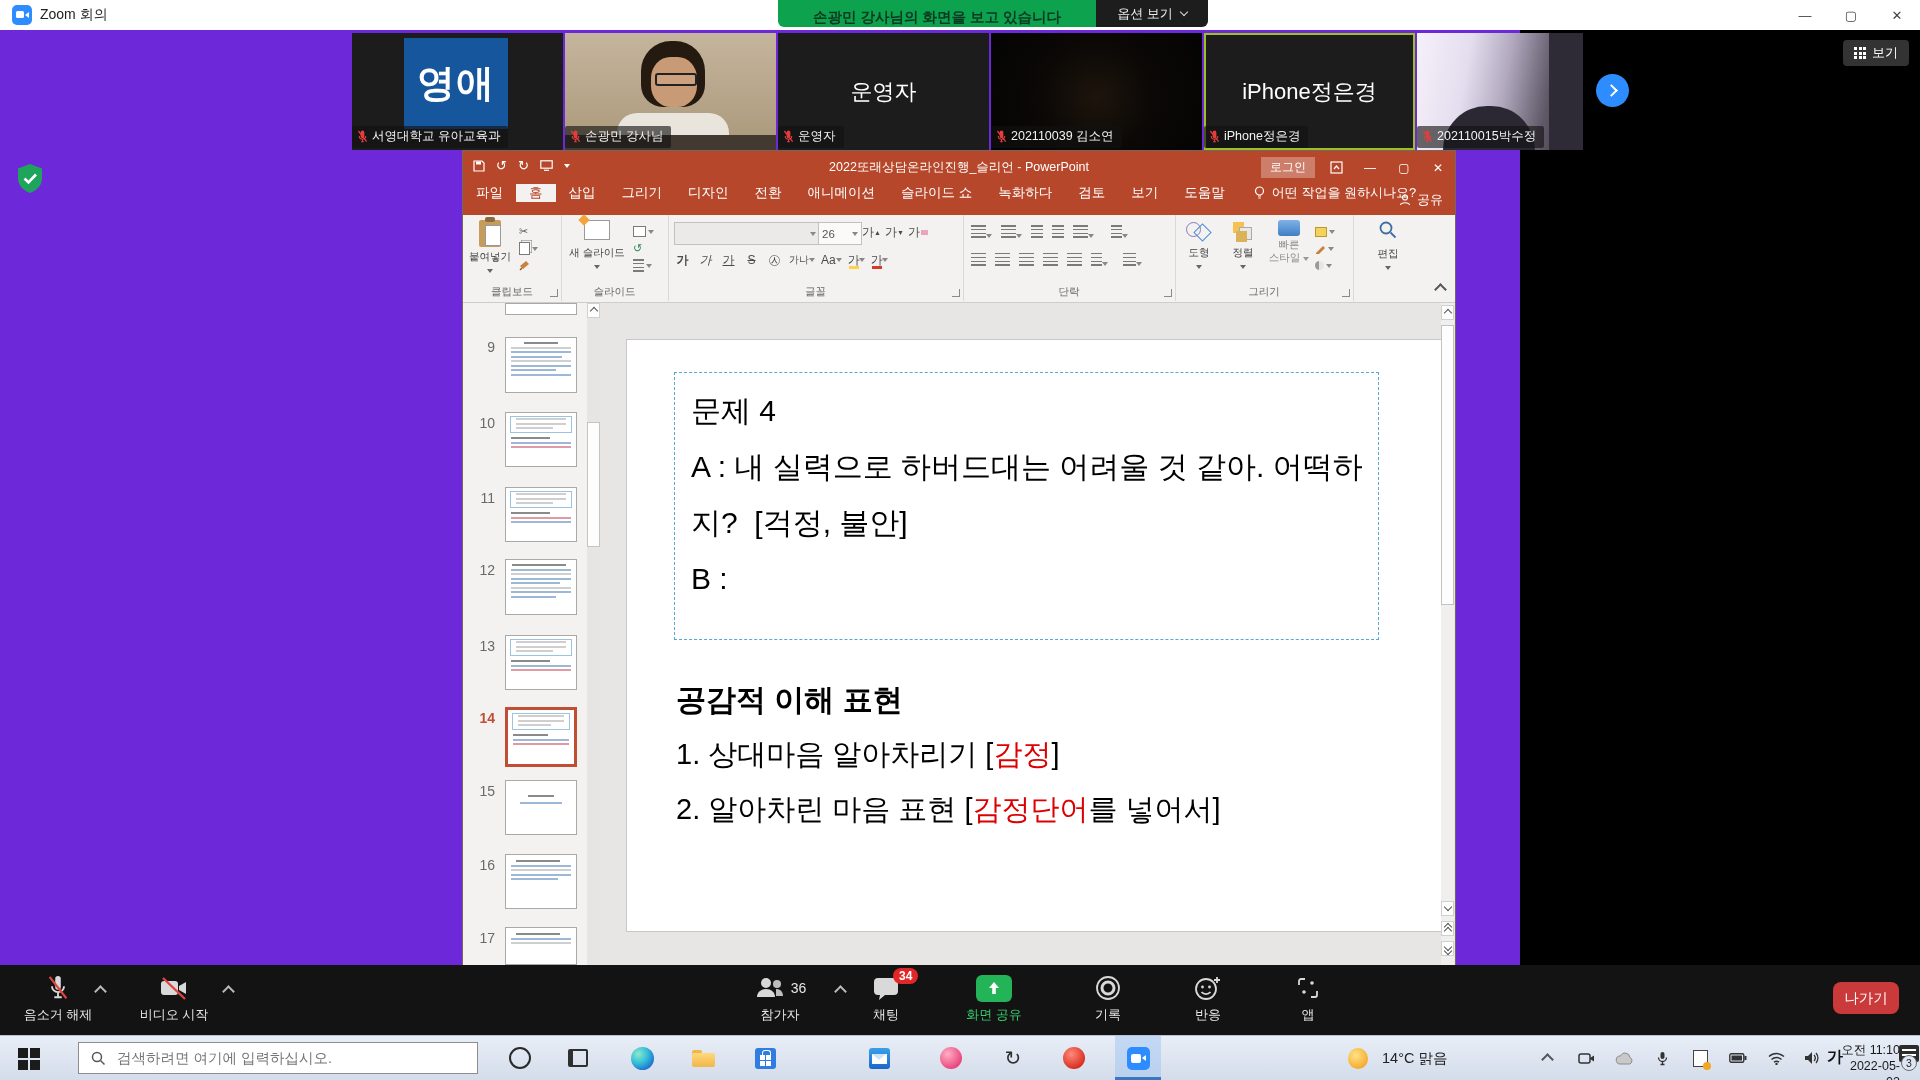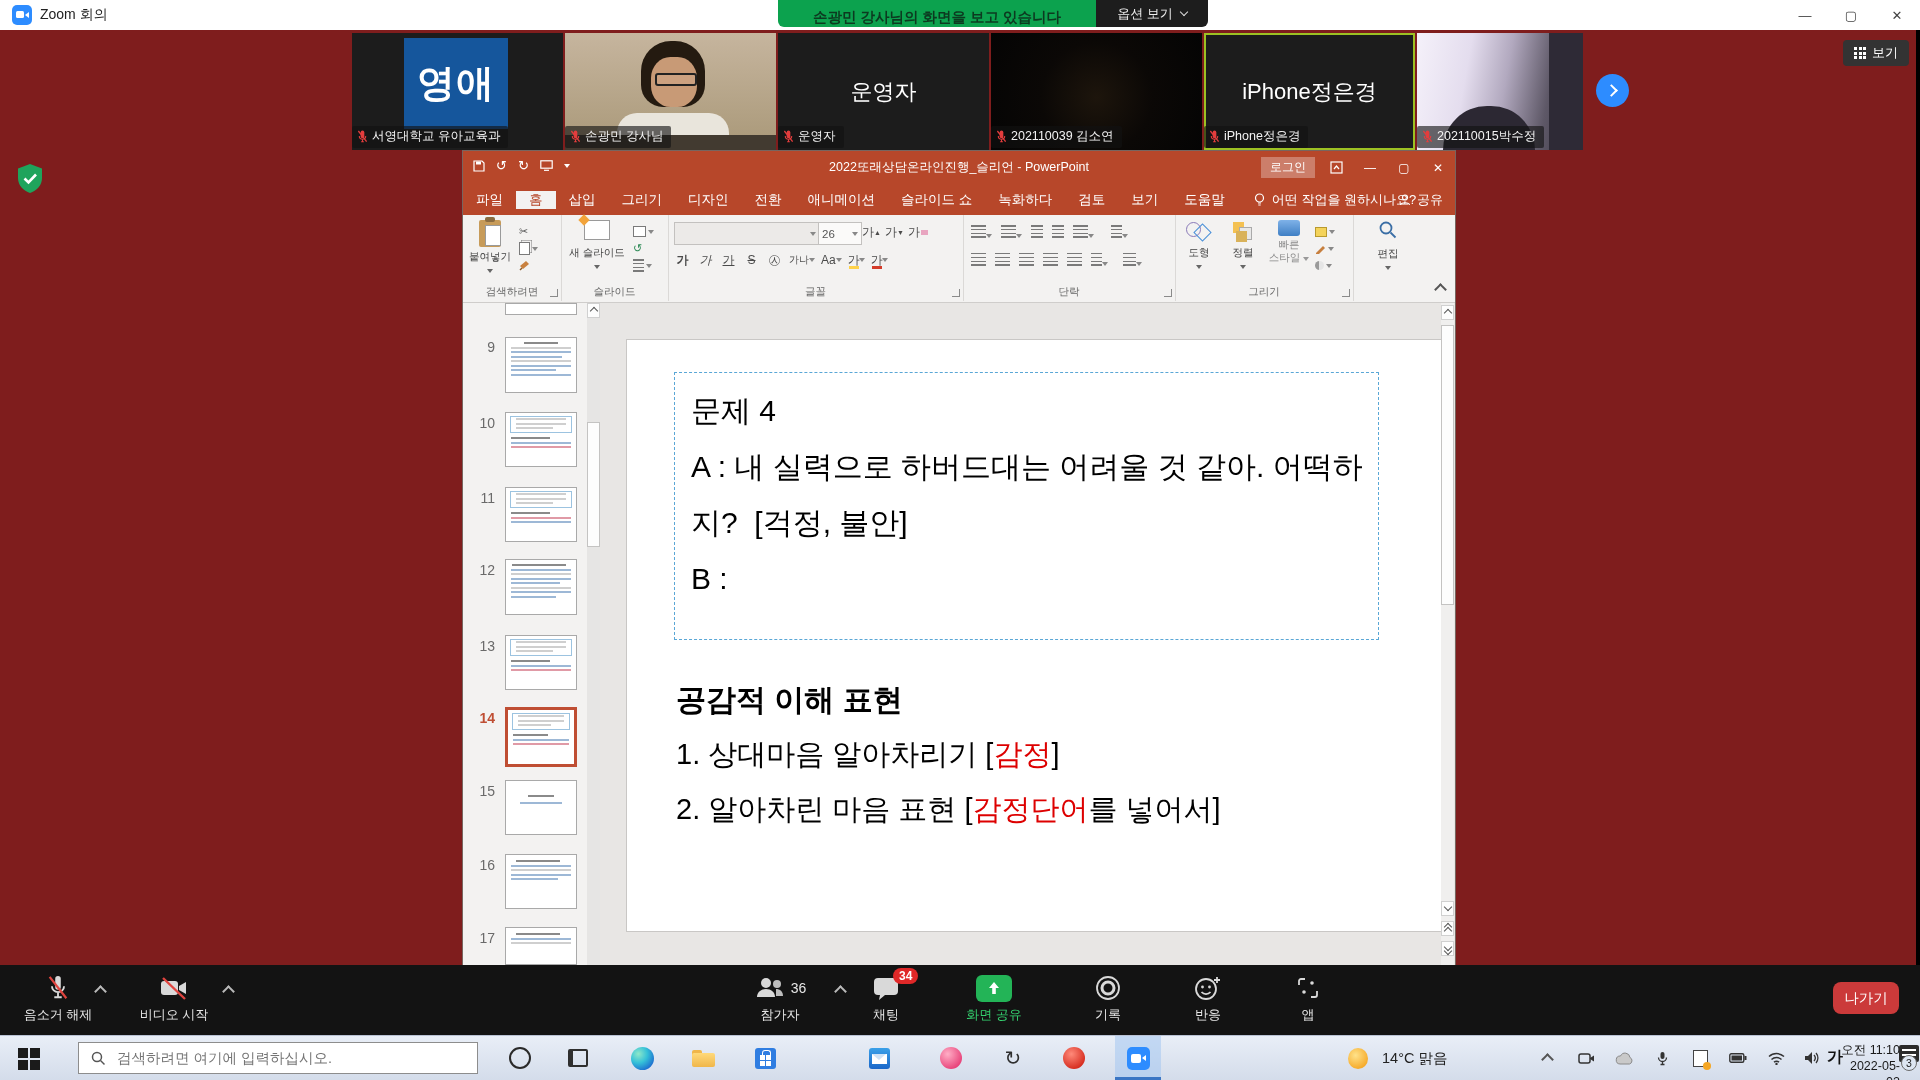--- a/index.html
+++ b/index.html
@@ -24,21 +24,21 @@
   .cv.up{transform:rotate(45deg);}
   .cv.dn{transform:rotate(225deg);}
   .cv.rt{transform:rotate(135deg);}
   .cv.wt{border-color:#fff;}
   .cv.dk{border-color:#555;}
   .cv.s{width:5px;height:5px;border-width:1.5px;}
   .tri{display:inline-block;width:0;height:0;border-left:3.5px solid transparent;border-right:3.5px solid transparent;border-top:4px solid #666;}
   .tri.wt{border-top-color:#fff;}
 
   
-  .stage{position:absolute;left:0;top:30px;width:1916px;height:935px;background:#7f1d1d;}
+  .stage{position:absolute;left:0;top:30px;width:1520px;height:935px;background:#6d28d9;}
   .vt{position:absolute;top:3px;height:117px;background:#1c1c1c;overflow:hidden;}
   .vt .tag{position:absolute;left:0;bottom:2px;display:flex;align-items:center;gap:4px;background:rgba(18,18,18,.62);
     padding:2px 8px 3px 5px;font-size:12.5px;color:#f2f2f2;border-radius:2px;white-space:nowrap;}
   .cardname{position:absolute;inset:0;display:flex;align-items:center;justify-content:center;color:#fff;font-size:22px;}
   .logoblock{position:absolute;left:52px;top:5px;width:104px;height:91px;background:#15569c;display:flex;align-items:center;justify-content:center;color:#fff;font-size:38px;font-weight:bold;letter-spacing:1px;}
   .viewbtn{position:absolute;left:1843px;top:10px;width:66px;height:26px;background:#333;border-radius:4px;color:#fff;
     font-size:13px;display:flex;align-items:center;justify-content:center;gap:6px;}
   .gridic{display:inline-grid;grid-template-columns:repeat(3,3px);grid-gap:1.5px;}
   .gridic i{width:3px;height:3px;background:#fff;}
   .nextbtn{position:absolute;left:1596px;top:44px;width:33px;height:33px;border-radius:50%;background:#2d8cff;display:flex;align-items:center;justify-content:center;}
@@ -57,21 +57,21 @@
   .p6 .sil{position:absolute;left:26px;bottom:0;width:92px;height:44px;background:#2c2833;border-radius:46px 46px 0 0;}
   .p6 .curt{position:absolute;right:0;top:0;width:34px;height:100%;background:#2e2a36;}
 
   
   .ppt{position:absolute;left:463px;top:121px;width:992px;height:814px;background:#f3f2f1;box-shadow:0 0 0 1px #77655f;}
   .ptitle{position:absolute;left:0;top:0;width:100%;height:33px;background:#b7472a;}
   .ptitle .tt{position:absolute;left:0;right:0;top:8px;text-align:center;color:#fff;font-size:12.5px;}
   .qat{position:absolute;left:10px;top:7px;display:flex;align-items:center;gap:11px;color:#fff;font-size:13px;}
   .loginbox{position:absolute;right:140px;top:6px;width:54px;height:21px;background:rgba(255,255,255,.30);color:#fff;font-size:12px;display:flex;align-items:center;justify-content:center;}
   .pwc{position:absolute;top:0;width:34px;height:33px;display:flex;align-items:center;justify-content:center;color:#fff;font-size:12px;}
-  .ptabs{position:absolute;left:0;top:33px;width:100%;height:31px;background:#b7472a;display:flex;align-items:center;color:#fff;font-size:13.5px;}
+  .ptabs{position:absolute;left:0;top:33px;width:100%;height:31px;background:#b7472a;display:flex;align-items:flex-start;color:#fff;font-size:13.5px;}
   .ptab{padding:0 13px;display:flex;align-items:center;}
   .ptab.active{background:#f3f2f1;color:#b7472a;}
   .tellme{display:flex;align-items:center;gap:7px;margin-left:16px;font-size:13px;}
   .pshare{position:absolute;right:12px;top:0;height:31px;display:flex;align-items:center;gap:6px;font-size:13px;color:#fff;}
 
   .ribbon{position:absolute;left:0;top:64px;width:992px;height:87px;background:#f3f2f1;border-bottom:1px solid #cfcdcb;}
   .rgroup{position:absolute;top:0;height:86px;border-right:1px solid #dbd9d7;}
   .rglabel{position:absolute;bottom:2px;left:0;width:100%;text-align:center;font-size:10.5px;color:#666;}
   .launch{position:absolute;right:3px;bottom:4px;width:7px;height:7px;border-right:1.5px solid #8a8a8a;border-bottom:1.5px solid #8a8a8a;}
   .bigbtn{position:absolute;top:5px;text-align:center;font-size:10.5px;color:#444;line-height:13px;}
@@ -388,21 +388,21 @@
                 <span style="display:inline-block;width:9px;height:11px;border:1px solid #7a7a7a;background:#fff;box-shadow:2px -2px 0 -0.5px #f3f2f1,2px -2px 0 0 #7a7a7a;"></span>
                 <i class="tri" style="border-top-color:#888;"></i>
               </div>
             <div class="mini">
                 <svg width="11" height="11" viewBox="0 0 11 11">
                   <path d="M1 6l6-5 3 3-6 5z" fill="#c9813f"></path>
                   <path d="M3 8l-2 2" stroke="#8a5a28" stroke-width="1.5"></path>
                 </svg>
               </div>
           </div>
-          <div class="rglabel">검색하려면</div>
+          <div class="rglabel">클립보드</div>
           <div class="launch"></div>
         </div>
 
         <div class="rgroup" style="left:98px;width:107px;">
           <div class="bigbtn" style="left:6px;width:60px;">
             <div class="slidic">
                 <span class="st"></span>
               </div>
             <div style="margin-top:6px;white-space:nowrap;">새 슬라이드</div><i class="tri"></i>
           </div>

